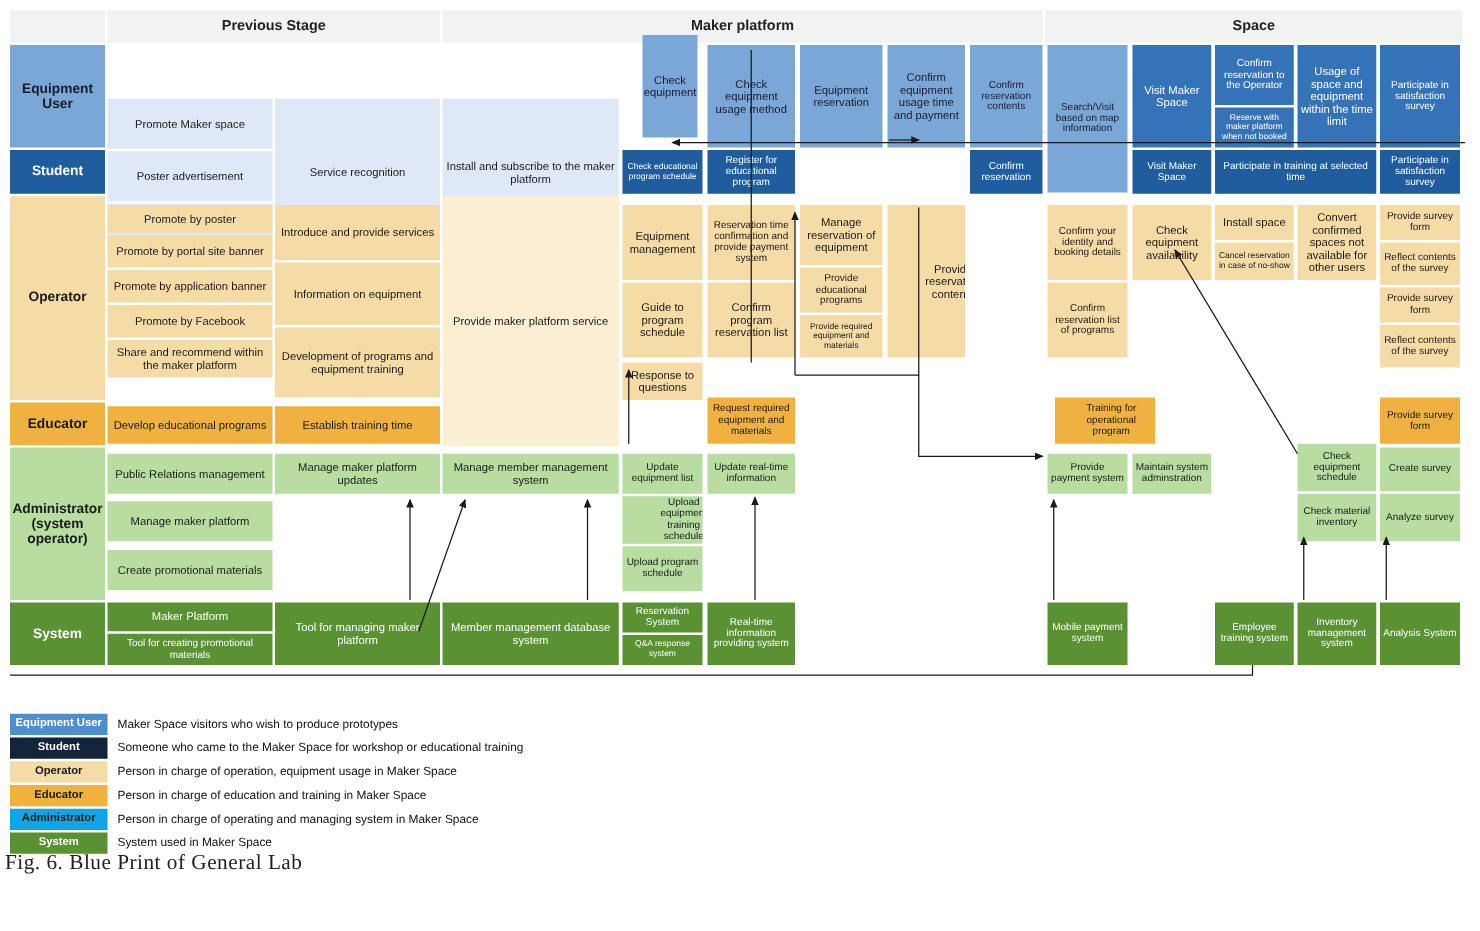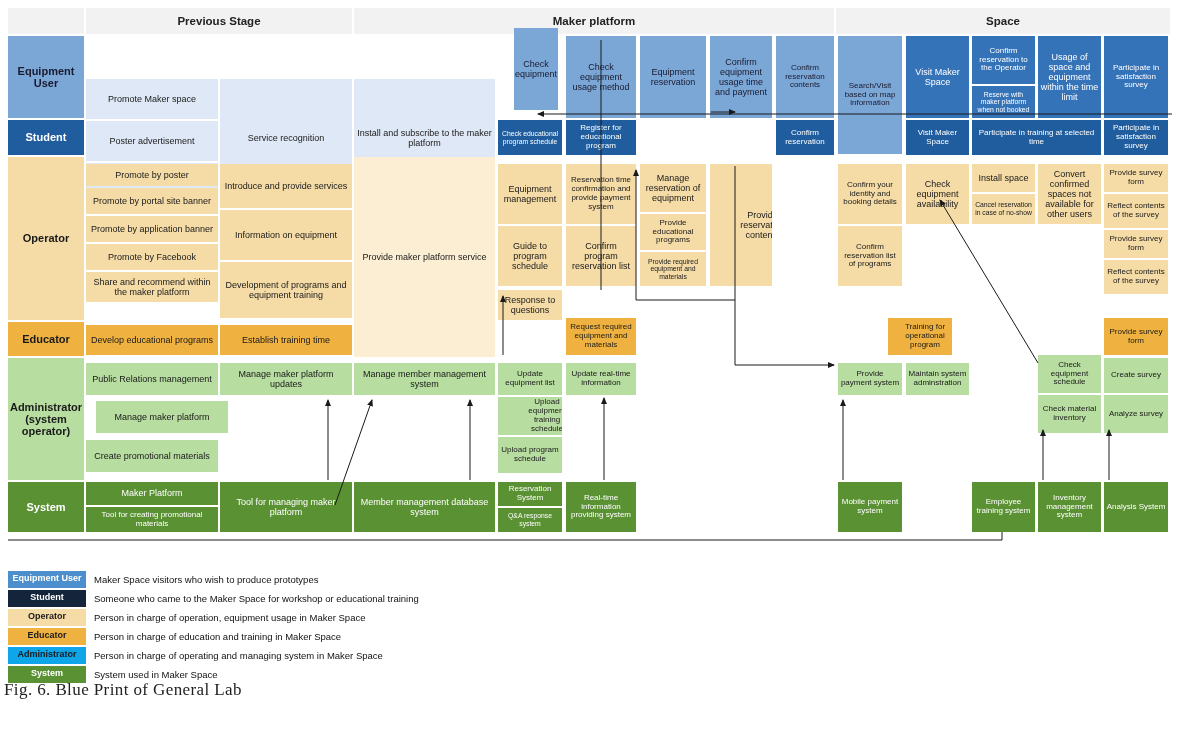--- a/index.html
+++ b/index.html
@@ -121,25 +121,25 @@
   <div class="cell f-op t9" style="left:1038px;top:164px;width:63px;height:60px;">Convert confirmed spaces not available for other users</div>
 
   <div class="cell f-op t8" style="left:1104px;top:164px;width:64px;height:28px;">Provide survey form</div>
   <div class="cell f-op t8" style="left:1104px;top:194px;width:64px;height:34px;">Reflect contents of the survey</div>
   <div class="cell f-op t8" style="left:1104px;top:230px;width:64px;height:28px;">Provide survey form</div>
   <div class="cell f-op t8" style="left:1104px;top:260px;width:64px;height:34px;">Reflect contents of the survey</div>
 
   <div class="cell f-edu t9" style="left:86px;top:325px;width:132px;height:30px;">Develop educational programs</div>
   <div class="cell f-edu t9" style="left:220px;top:325px;width:132px;height:30px;">Establish training time</div>
   <div class="cell f-edu t8" style="left:566px;top:318px;width:70px;height:37px;">Request required equipment and materials</div>
-  <div class="cell f-edu t8" style="left:888px;top:318px;width:64px;height:37px;padding-left:12px;">Training for operational program</div>
+  <div class="cell f-edu t8" style="left:844px;top:318px;width:80px;height:37px;padding-left:12px;">Training for operational program</div>
   <div class="cell f-edu t8" style="left:1104px;top:318px;width:64px;height:37px;">Provide survey form</div>
 
   <div class="cell f-admin t9" style="left:86px;top:363px;width:132px;height:32px;">Public Relations management</div>
-  <div class="cell f-admin t9" style="left:86px;top:401px;width:132px;height:32px;margin-left:10px;">Manage maker platform</div>
+  <div class="cell f-admin t9" style="left:86px;top:401px;width:132px;height:32px;">Manage maker platform</div>
   <div class="cell f-admin t9" style="left:86px;top:440px;width:132px;height:32px;">Create promotional materials</div>
   <div class="cell f-admin t9" style="left:220px;top:363px;width:132px;height:32px;">Manage maker platform updates</div>
   <div class="cell f-admin t9" style="left:354px;top:363px;width:141px;height:32px;">Manage member management system</div>
 
   <div class="cell f-admin t8" style="left:498px;top:363px;width:64px;height:32px;">Update equipment list</div>
   <div class="cell f-admin t8" style="left:498px;top:397px;width:64px;height:38px;padding-left:36px;">Upload equipment training schedule</div>
   <div class="cell f-admin t8" style="left:498px;top:437px;width:64px;height:36px;">Upload program schedule</div>
   <div class="cell f-admin t8" style="left:566px;top:363px;width:70px;height:32px;">Update real-time information</div>
 
   <div class="cell f-admin t8" style="left:838px;top:363px;width:64px;height:32px;">Provide payment system</div>

